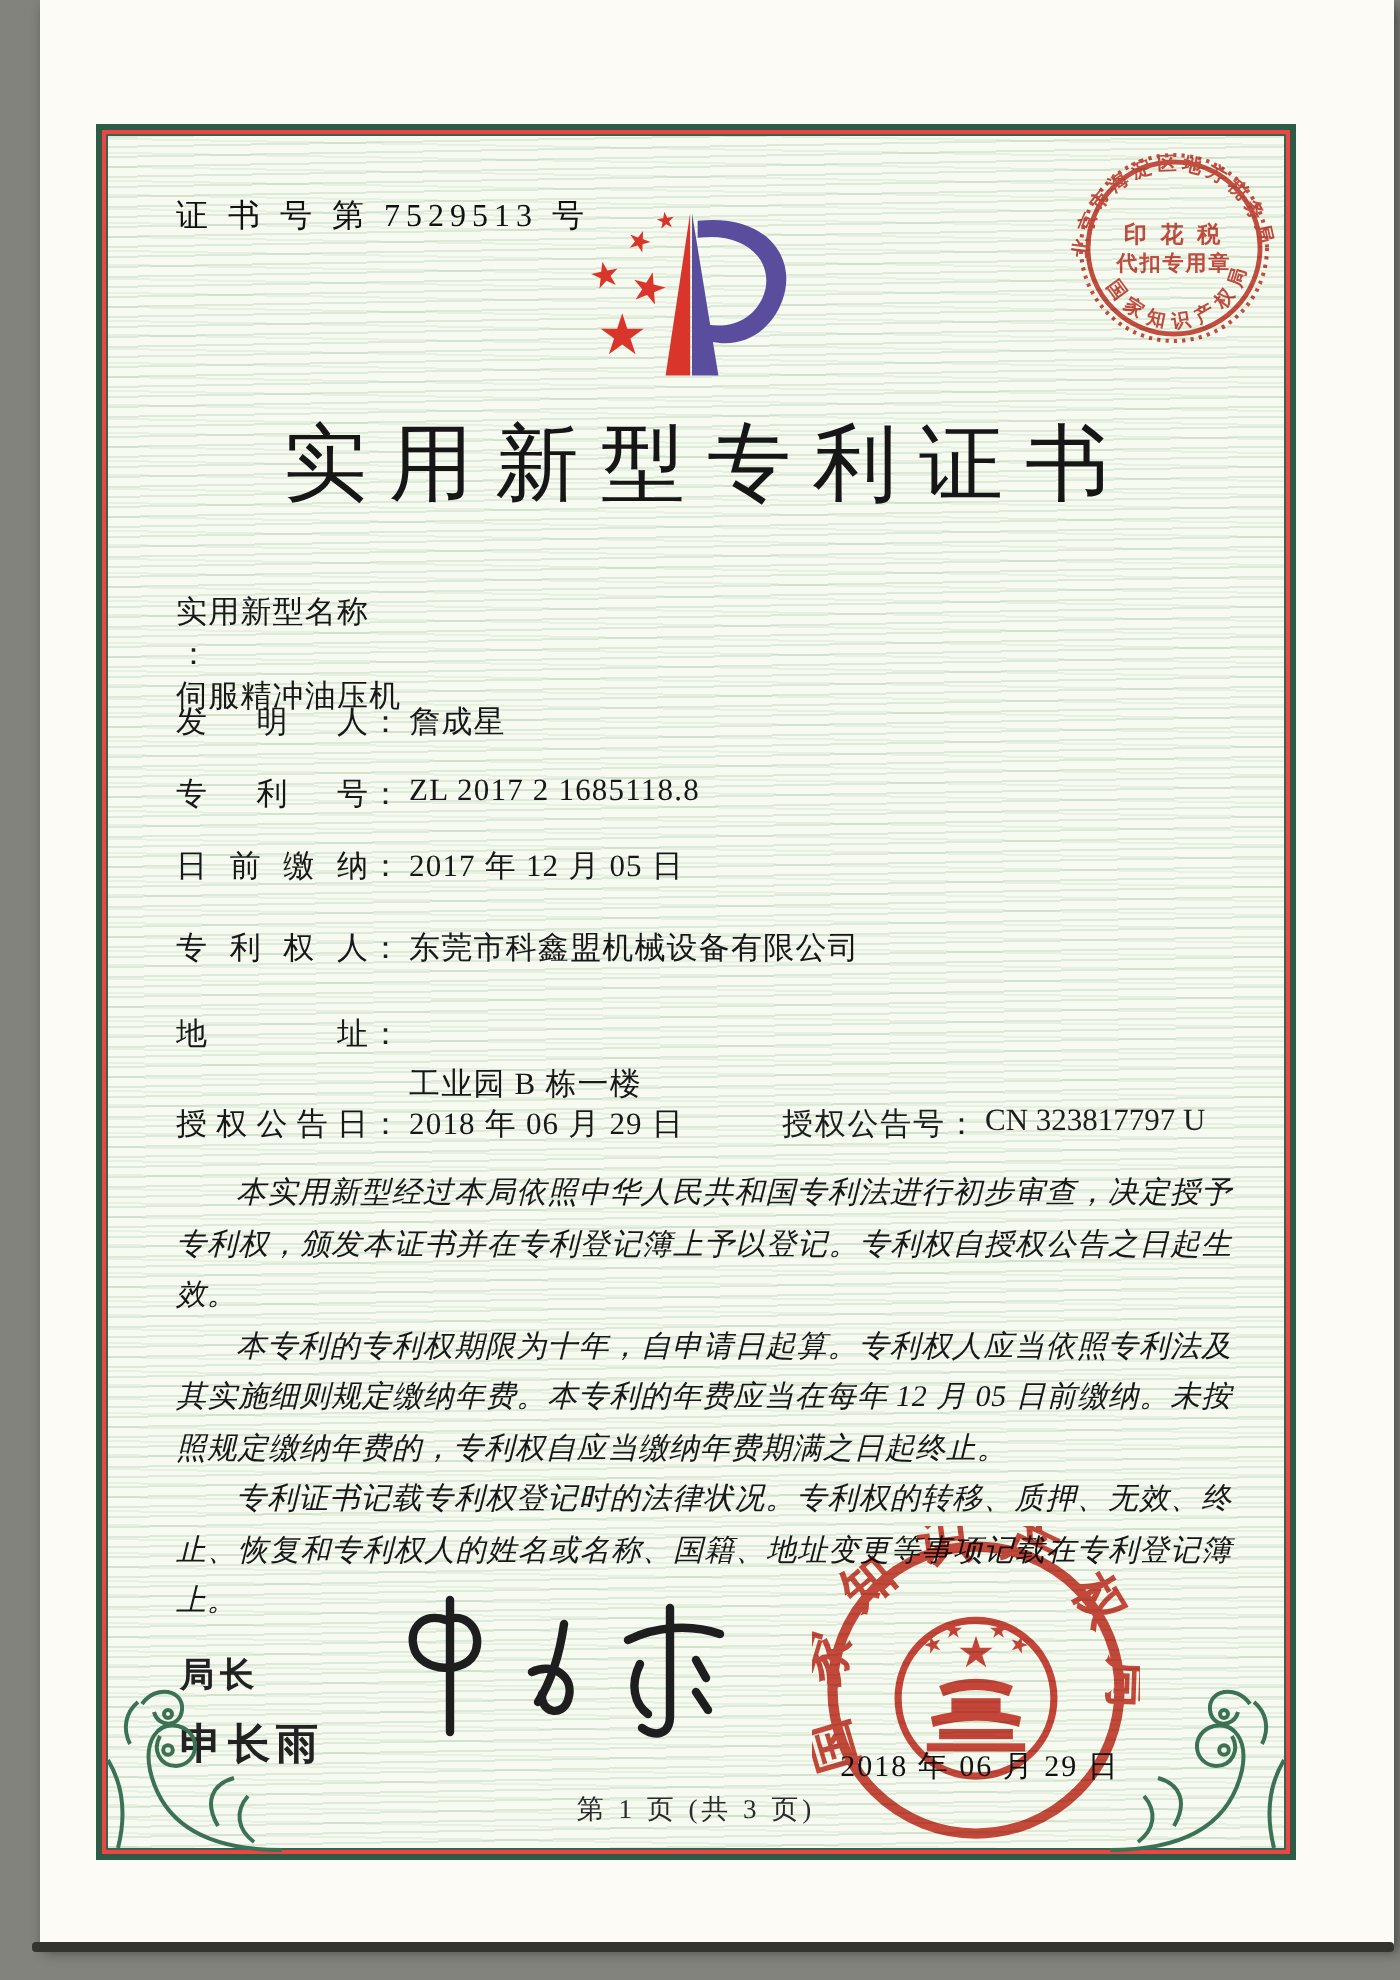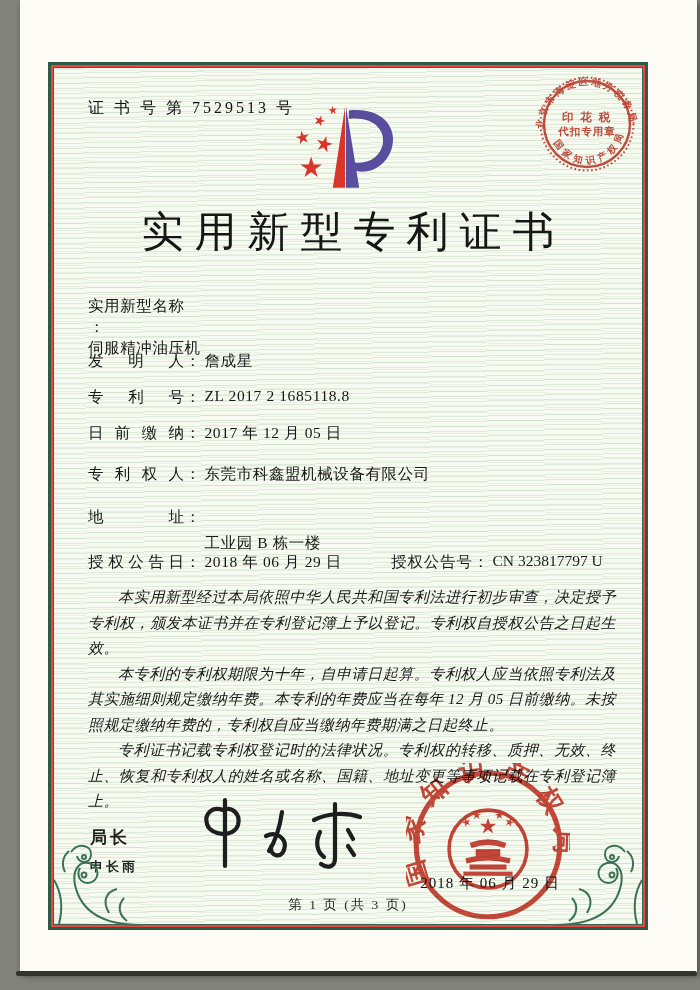--- a/index.html
+++ b/index.html
@@ -45,21 +45,21 @@
   .grant-no .lab { display:inline-block; width:81px; text-align:justify; text-align-last:justify; }
   .grant-no .colon { margin:0 4px 0 1px; }
 
   .paras { position:absolute; left:34px; top:517px; width:528px;
            font-size:15px; line-height:25.5px; text-align:justify; letter-spacing:.4px;
            font-style:italic; color:#181818; }
   .paras p { text-indent:2em; }
 
   .sig-title { position:absolute; left:36px; top:758px; font-size:17px; letter-spacing:3px;
                font-family:"Liberation Sans","DejaVu Sans",sans-serif; font-weight:600; color:#222; }
-  .sig-name  { position:absolute; left:36px; top:790px; font-size:13px; letter-spacing:3px;
+  .sig-name  { position:absolute; left:36px; top:790px; font-size:21px; letter-spacing:3px;
                font-family:"Liberation Sans","DejaVu Sans",sans-serif; font-weight:600; color:#222; }
   .sig-hand  { position:absolute; left:138px; top:728px; width:180px; height:92px; }
 
   .seal-main { position:absolute; left:352px; top:695px; width:164px; height:164px;
                opacity:.92; mix-blend-mode:multiply; }
   .seal-date { position:absolute; left:348px; top:806px; width:176px; text-align:center;
                font-size:15px; letter-spacing:1px; color:#111; z-index:5; }
 
   .seal-tax { position:absolute; left:478px; top:1px; width:110px; height:110px;
               opacity:.9; mix-blend-mode:multiply; }

